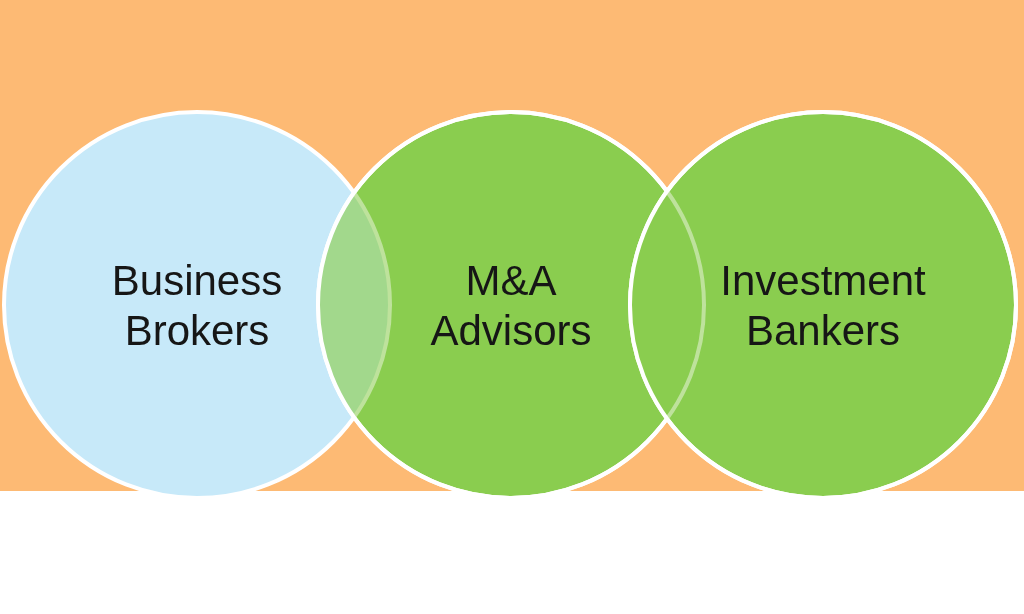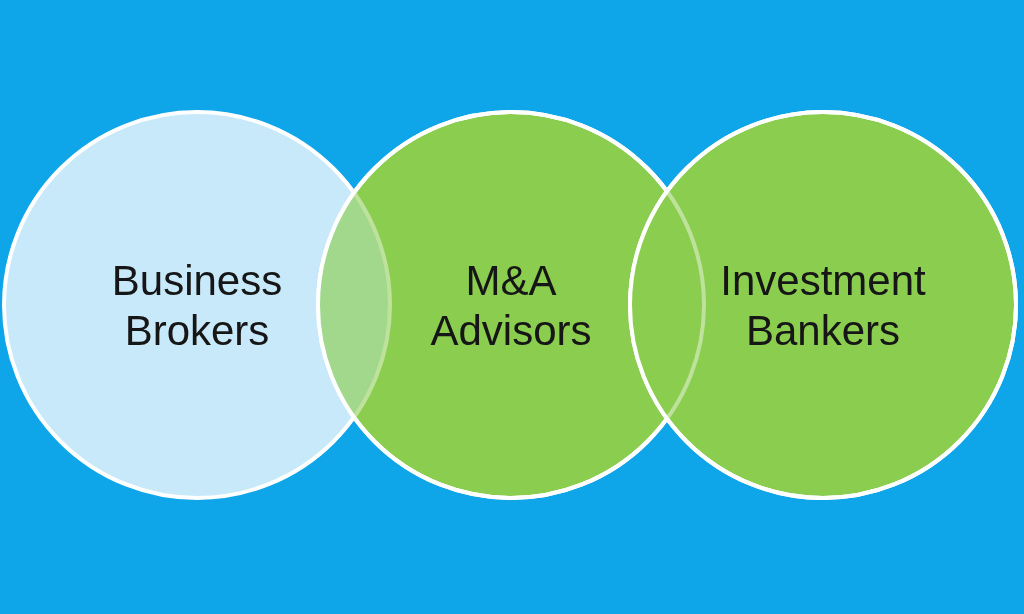--- a/index.html
+++ b/index.html
@@ -7,22 +7,22 @@
     padding: 0;
     background: #ffffff;
     width: 1024px;
     height: 614px;
     overflow: hidden;
     font-family: "Liberation Sans", "DejaVu Sans", sans-serif;
   }
   .canvas-wrap {
     position: relative;
     width: 1024px;
-    height: 614px;
-    background: #0ea5e9;
+    height: 491px;
+    background: #fdba74;
     text-align: center;
   }
   svg.venn {
     display: block;
     width: 1024px;
     height: 614px;
   }
   text.venn-label {
     font-family: "Liberation Sans", "DejaVu Sans", sans-serif;
     font-size: 42px;

